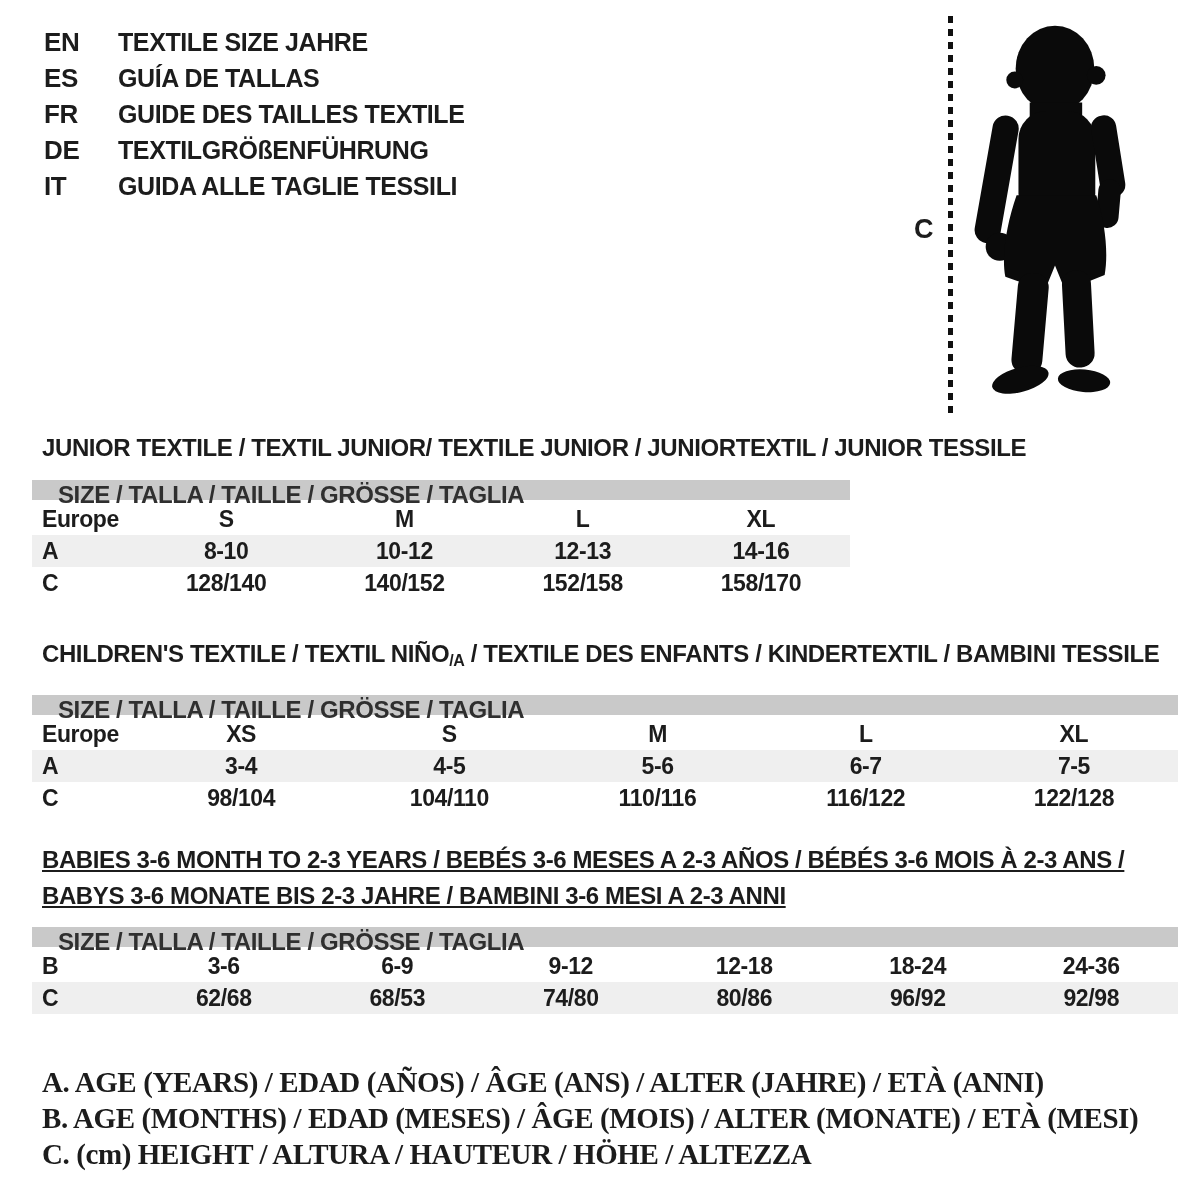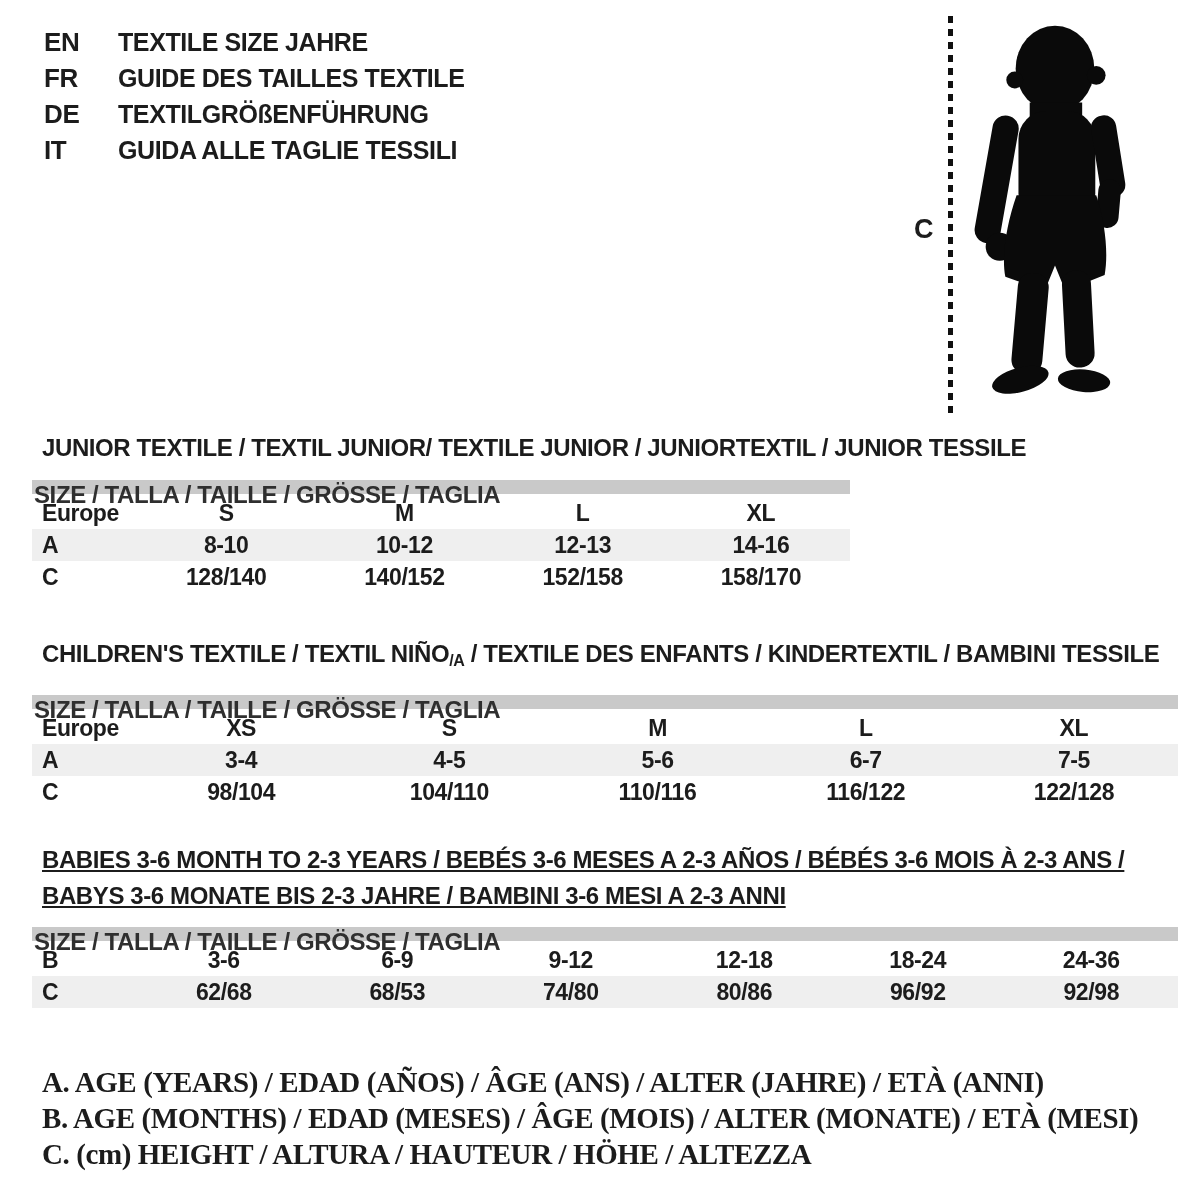--- a/index.html
+++ b/index.html
@@ -45,23 +45,23 @@
   .sec1 { top: 434px; width: 818px; }
   .sec2 { top: 640px; width: 1146px; }
   .sec3 { top: 842px; width: 1146px; }
   .sec-title { font-size: 24px; line-height: 27px; margin-left: 10px; white-space: nowrap; }
   .sec-title .subsc { font-size: 16px; vertical-align: -4px; }
   .sec3 .tline { display: block; line-height: 36px; text-decoration: underline; }
   .tbl { margin-top: 19px; }
   .sec2 .tbl { margin-top: 21px; }
   .sec3 .tbl { margin-top: 13px; }
   .tbar {
-    height: 14px; line-height: 30px;
+    height: 20px; line-height: 30px;
     background: var(--bar-bg);
-    padding-left: 2px;
+    padding-left: 26px;
     font-size: 24px;
     color: #2f2f2f;
     margin-bottom: 3px;
     white-space: nowrap;
   }
   .trow { display: flex; height: 32px; align-items: center; font-size: 23px; }
   .trow.shaded { background: var(--stripe-bg); }
   .tlabel { width: 105px; padding-left: 10px; flex: none; }
   .tcell { flex: 1 1 0; text-align: center; }
 
@@ -71,20 +71,24 @@
 </style>
 </head>
 <body>
 
 <div class="page">
 
   <div class="lang-block">
     <div class="lang-row">
       <span class="lang-code">EN</span>
       <span class="lang-title">TEXTILE SIZE JAHRE</span>
+    </div>
+    <div class="lang-row">
+      <span class="lang-code">ES</span>
+      <span class="lang-title">GUÍA DE TALLAS</span>
     </div>
     <div class="lang-row">
       <span class="lang-code">FR</span>
       <span class="lang-title">GUIDE DES TAILLES TEXTILE</span>
     </div>
     <div class="lang-row">
       <span class="lang-code">DE</span>
       <span class="lang-title">TEXTILGRÖßENFÜHRUNG</span>
     </div>
     <div class="lang-row">

